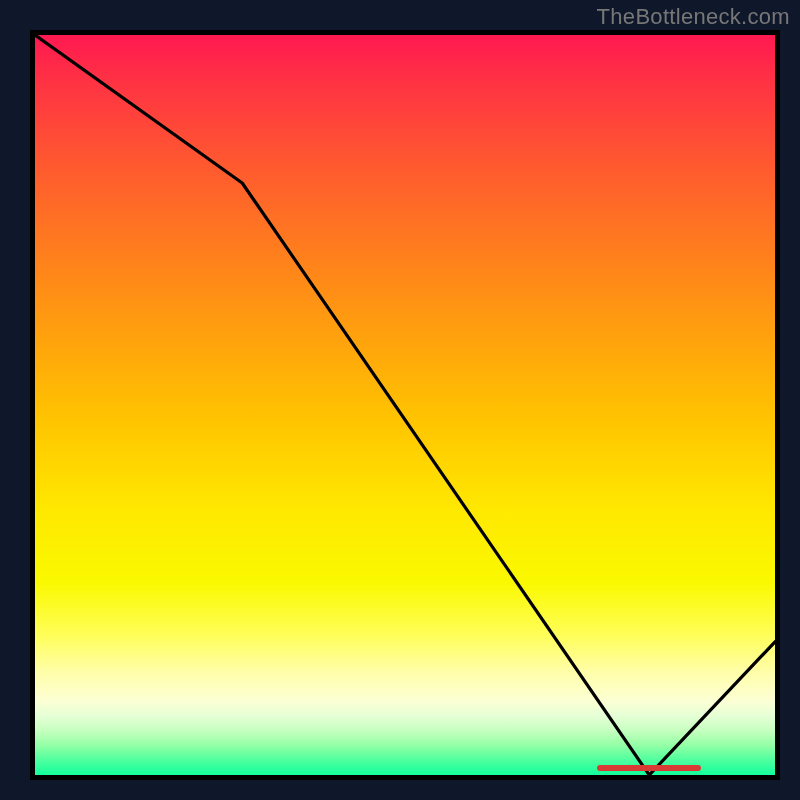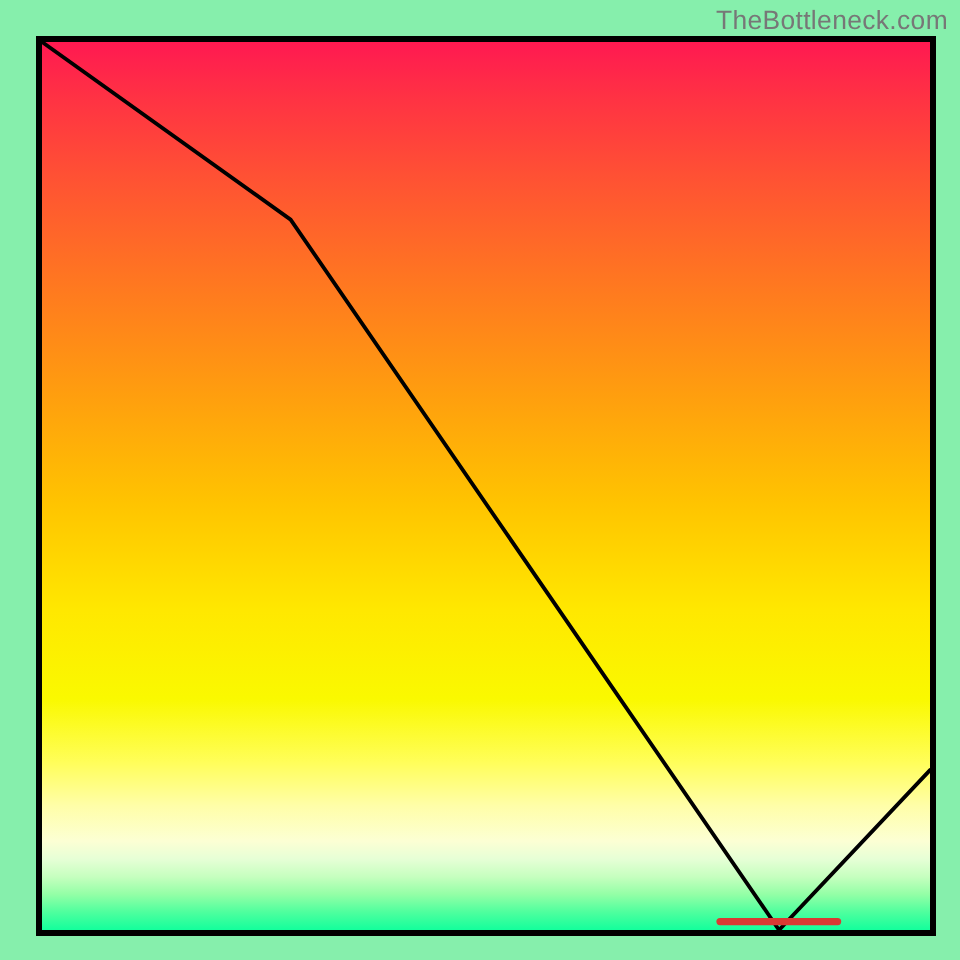--- a/index.html
+++ b/index.html
@@ -8,21 +8,21 @@
     width: 800px;
     height: 800px;
     background: #000;
     overflow: hidden;
     font-family: Arial, Helvetica, sans-serif;
   }
   .canvas {
     position: relative;
     width: 800px;
     height: 800px;
-    background: #86efac;
+    background: #0f172a;
   }
   .attribution {
     position: absolute;
     top: 4px;
     right: 10px;
     color: #777;
     font-size: 22px;
     letter-spacing: 0.3px;
     font-weight: 400;
   }

